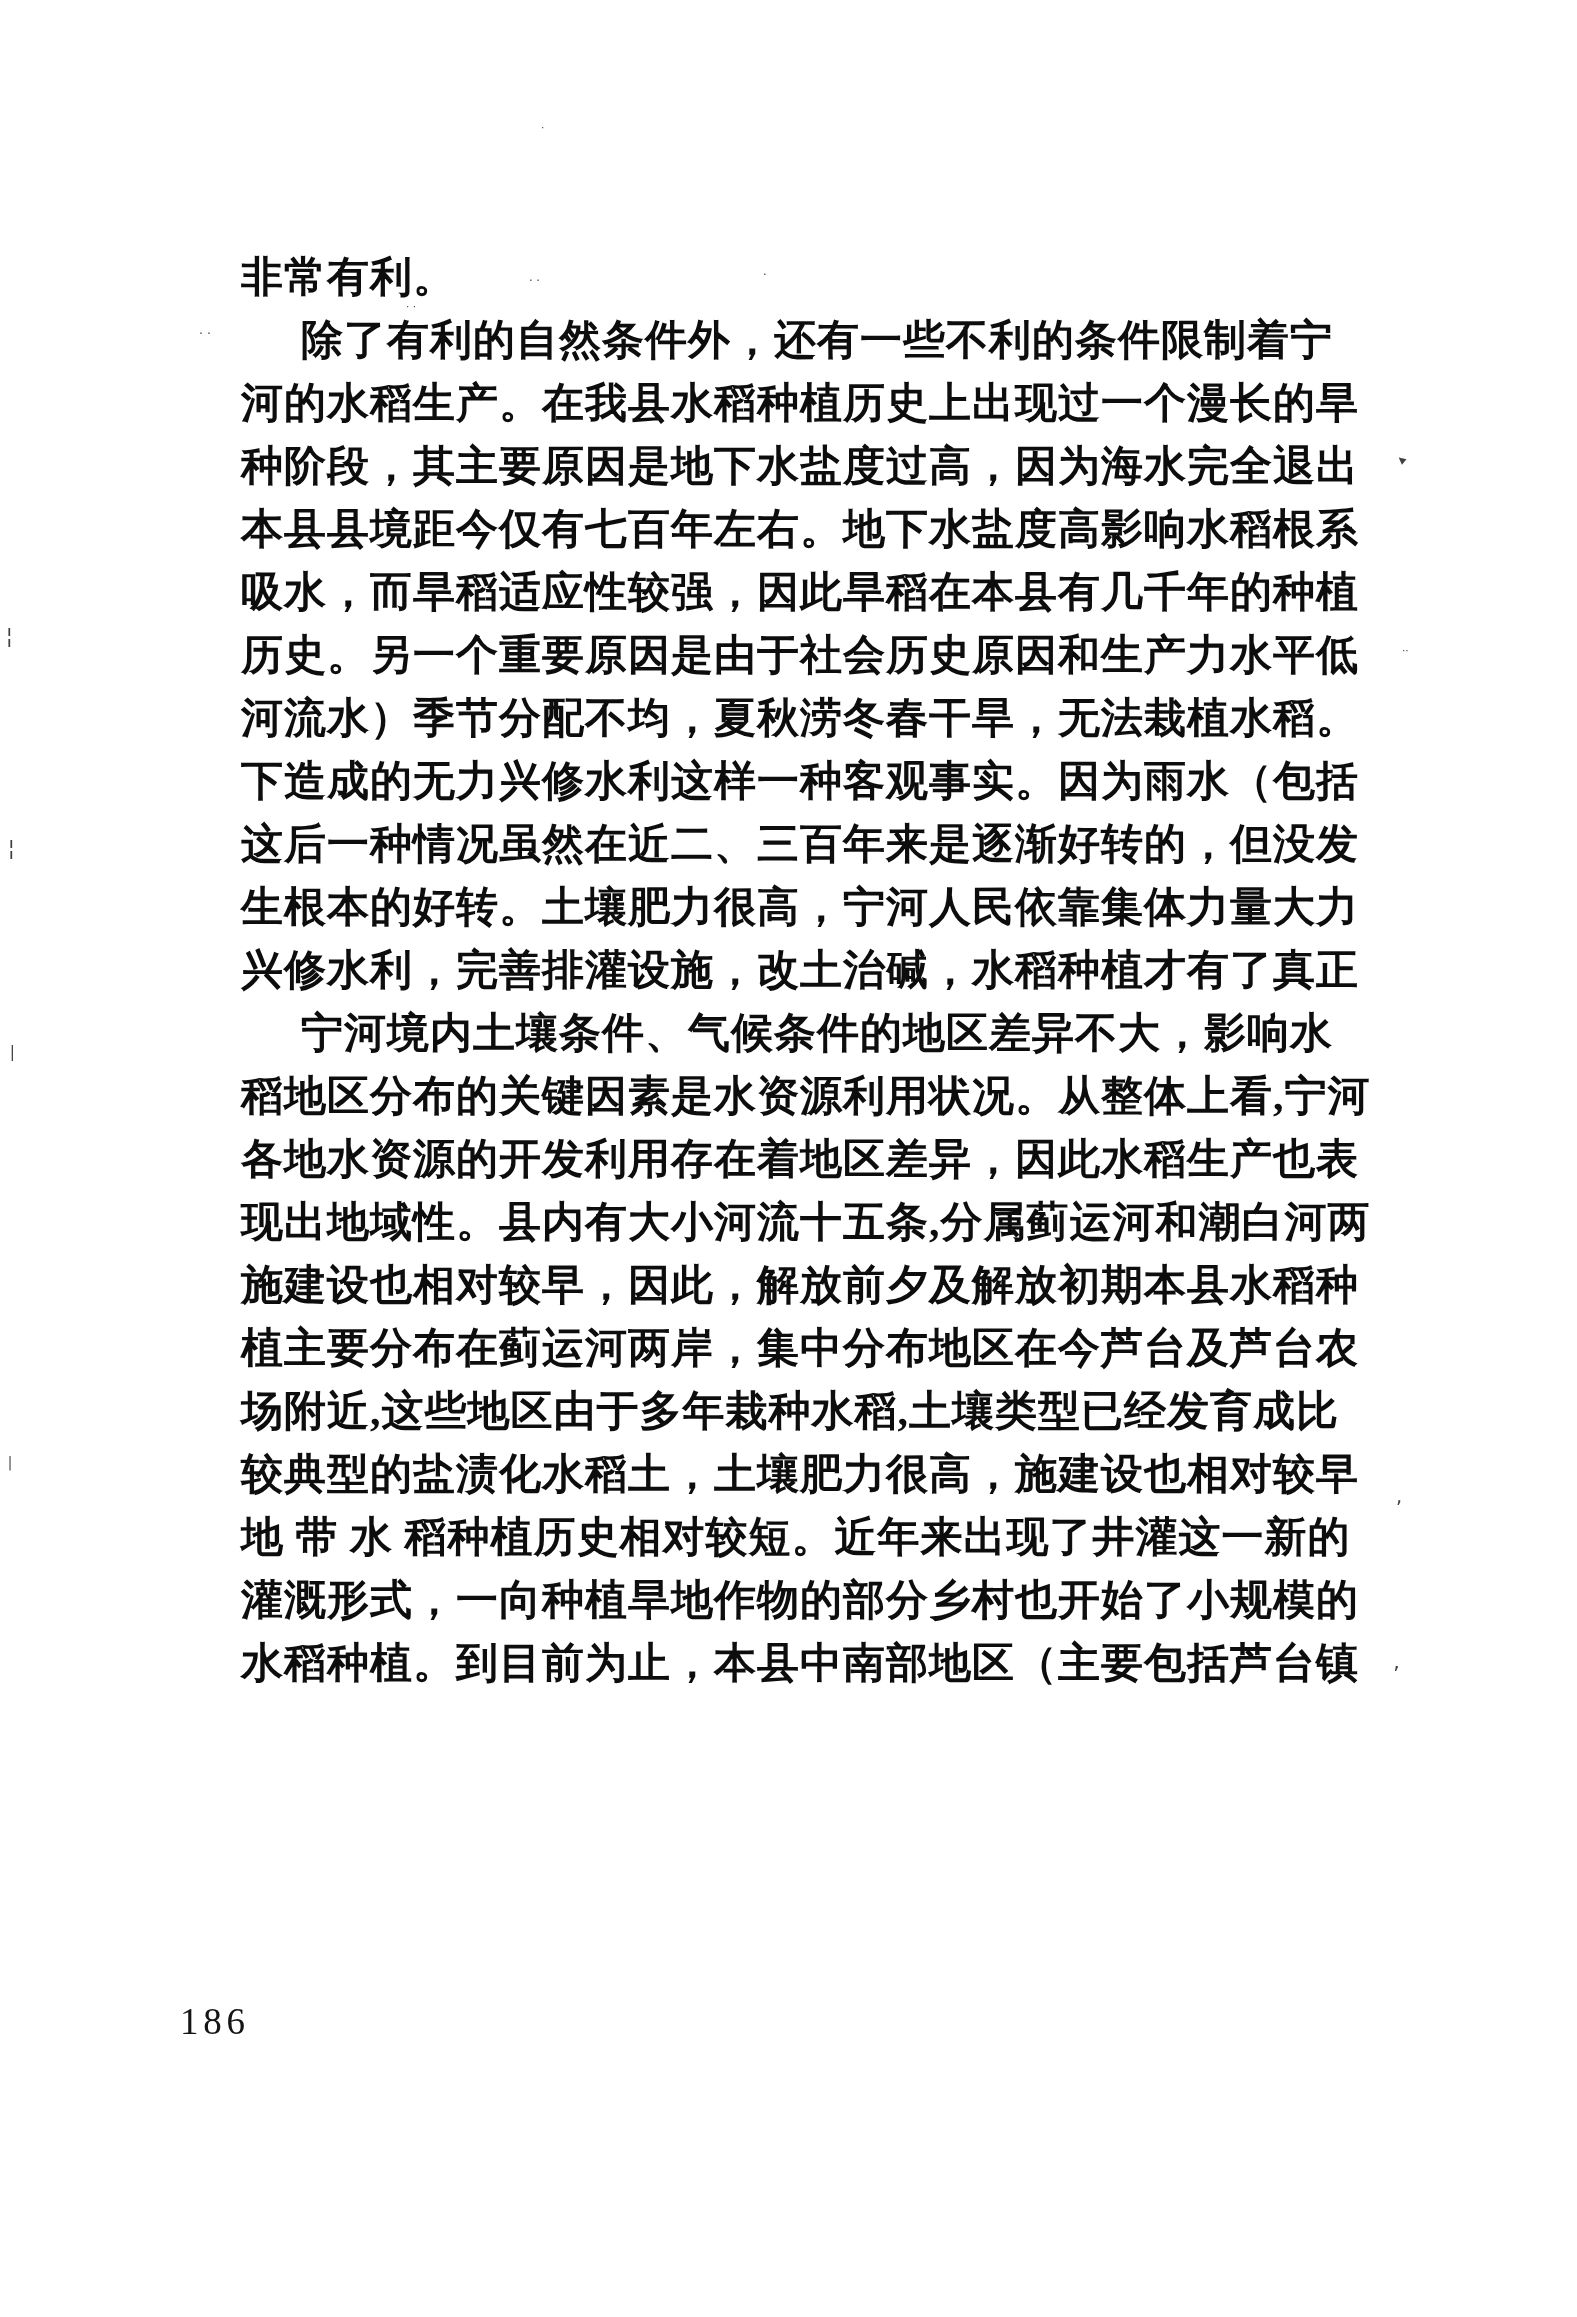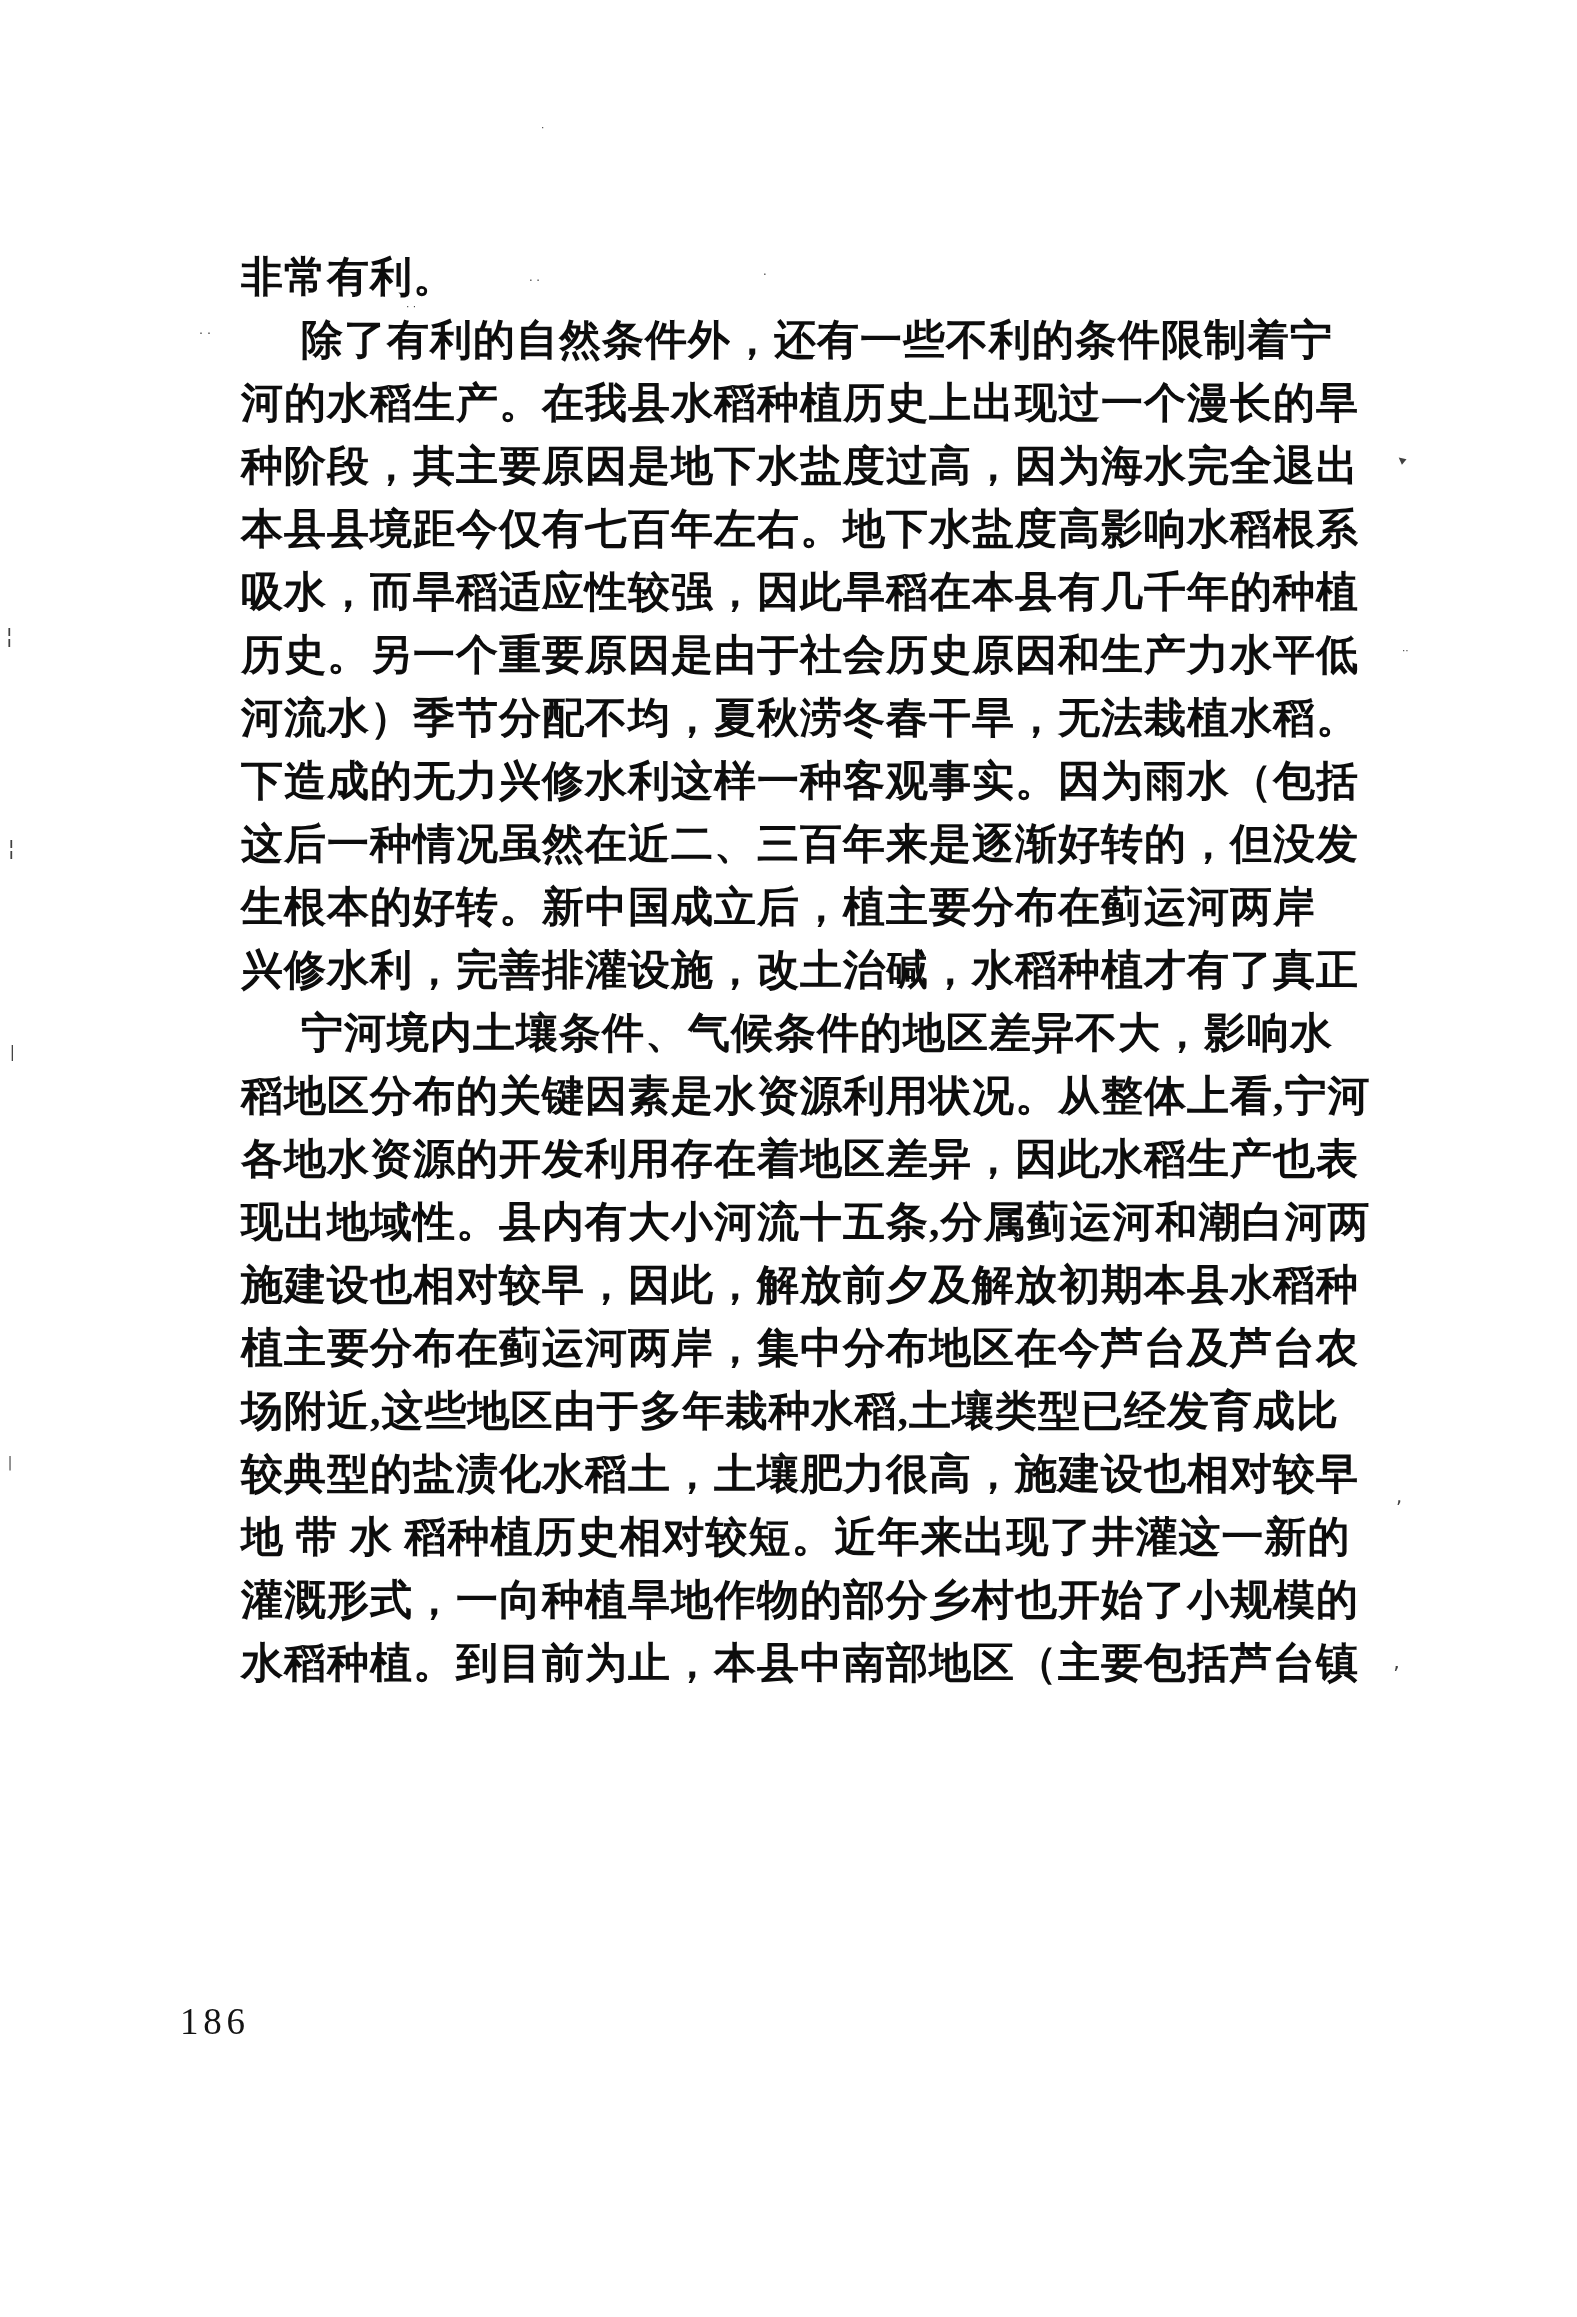--- a/index.html
+++ b/index.html
@@ -54,21 +54,21 @@
       <div class="text-line">非常有利。</div>
       <div class="text-line indent">除了有利的自然条件外，还有一些不利的条件限制着宁</div>
       <div class="text-line">河的水稻生产。在我县水稻种植历史上出现过一个漫长的旱</div>
       <div class="text-line">种阶段，其主要原因是地下水盐度过高，因为海水完全退出</div>
       <div class="text-line">本县县境距今仅有七百年左右。地下水盐度高影响水稻根系</div>
       <div class="text-line">吸水，而旱稻适应性较强，因此旱稻在本县有几千年的种植</div>
       <div class="text-line">历史。另一个重要原因是由于社会历史原因和生产力水平低</div>
       <div class="text-line">河流水）季节分配不均，夏秋涝冬春干旱，无法栽植水稻。</div>
       <div class="text-line">下造成的无力兴修水利这样一种客观事实。因为雨水（包括</div>
       <div class="text-line">这后一种情况虽然在近二、三百年来是逐渐好转的，但没发</div>
-      <div class="text-line">生根本的好转。新中国成立后，植主要分布在蓟运河两岸</div>
+      <div class="text-line">生根本的好转。土壤肥力很高，宁河人民依靠集体力量大力</div>
       <div class="text-line">兴修水利，完善排灌设施，改土治碱，水稻种植才有了真正</div>
       <div class="text-line indent">宁河境内土壤条件、气候条件的地区差异不大，影响水</div>
       <div class="text-line">稻地区分布的关键因素是水资源利用状况。从整体上看,宁河</div>
       <div class="text-line">各地水资源的开发利用存在着地区差异，因此水稻生产也表</div>
       <div class="text-line">现出地域性。县内有大小河流十五条,分属蓟运河和潮白河两</div>
       <div class="text-line">施建设也相对较早，因此，解放前夕及解放初期本县水稻种</div>
       <div class="text-line">植主要分布在蓟运河两岸，集中分布地区在今芦台及芦台农</div>
       <div class="text-line">场附近,这些地区由于多年栽种水稻,土壤类型已经发育成比</div>
       <div class="text-line">较典型的盐渍化水稻土，土壤肥力很高，施建设也相对较早</div>
       <div class="text-line">地 带 水 稻种植历史相对较短。近年来出现了井灌这一新的</div>

